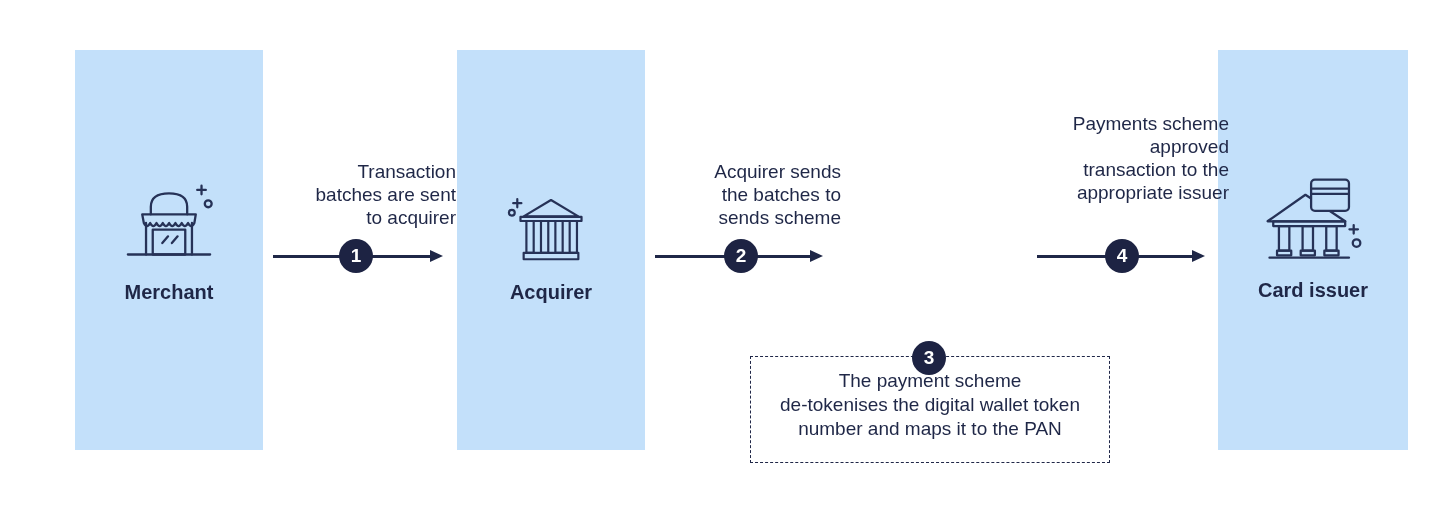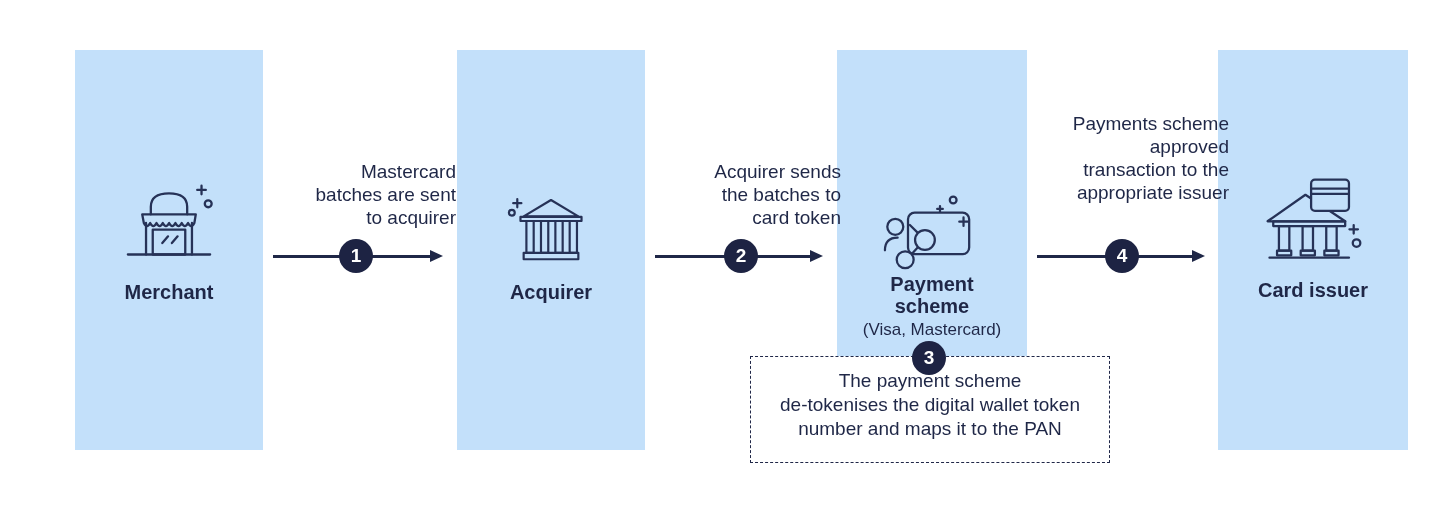--- a/index.html
+++ b/index.html
@@ -79,39 +79,20 @@
         <rect x="20" y="69" width="60" height="7"></rect>
         <path d="M13 10 V19 M8.5 14.5 H17.5"></path>
         <circle cx="7" cy="25" r="3.2"></circle>
       </svg>
     </div>
     <div class="label-block" style="top:231px">
       <div class="entity-label">Acquirer</div>
     </div>
   </div>
 
-  <div class="panel panel-payment">
-    <div class="icon-box" style="top:142px">
-      <svg width="100" height="80" viewBox="0 0 105 85">
-        <circle cx="13.5" cy="37" r="8.5"></circle>
-        <path d="M2.5 62 Q2.5 48.5 16 48.5"></path>
-        <rect class="fillbg" x="27" y="22" width="65" height="44" rx="7"></rect>
-        <path d="M38 44 L29 35 M39 57 L29 68"></path>
-        <circle class="fillbg" cx="45" cy="51" r="10.5"></circle>
-        <circle class="fillbg" cx="24" cy="72" r="9"></circle>
-        <path d="M61 15 V21 M58 18 H64"></path>
-        <path d="M86 27 V36 M81.5 31.5 H90.5"></path>
-        <circle cx="75" cy="8.5" r="3.6"></circle>
-      </svg>
-    </div>
-    <div class="label-block" style="top:223px">
-      <div class="entity-label">Payment scheme</div>
-      <div class="entity-sublabel">(Visa, Mastercard)</div>
-    </div>
-  </div>
 
   <div class="panel panel-issuer">
     <div class="icon-box" style="top:122px">
       <svg width="106" height="91" viewBox="0 0 112 96">
         <path d="M8 52 L48 24 L90 52 Z"></path>
         <rect class="fillbg" x="54" y="8" width="40" height="33" rx="4"></rect>
         <path d="M54 17.5 H94 M54 23 H94"></path>
         <rect x="14" y="52" width="76" height="5"></rect>
         <rect x="20" y="57" width="11" height="26"></rect>
         <rect x="45" y="57" width="11" height="26"></rect>
@@ -123,34 +104,34 @@
         <path d="M99 56 V65 M94.5 60.5 H103.5"></path>
         <circle cx="102" cy="75" r="4"></circle>
       </svg>
     </div>
     <div class="label-block" style="top:229px">
       <div class="entity-label">Card issuer</div>
     </div>
   </div>
 
   <div class="step-label line-list" style="left:256px;top:160px;width:200px">
-      <div>Mastercard</div>
+      <div>Transaction</div>
       <div>batches are sent</div>
       <div>to acquirer</div>
     </div>
   <div class="arrow-group" style="left:273px;width:170px">
     <div class="arrow-line"></div>
     <div class="arrow-head"></div>
     <div class="step-badge badge-1">1</div>
   </div>
 
   <div class="step-label line-list" style="left:641px;top:160px;width:200px">
       <div>Acquirer sends</div>
       <div>the batches to</div>
-      <div>card token</div>
+      <div>sends scheme</div>
     </div>
   <div class="arrow-group" style="left:655px;width:168px">
     <div class="arrow-line"></div>
     <div class="arrow-head"></div>
     <div class="step-badge badge-2">2</div>
   </div>
 
   <div class="step-label line-list" style="left:1015px;top:112px;width:214px">
       <div>Payments scheme</div>
       <div>approved</div>

